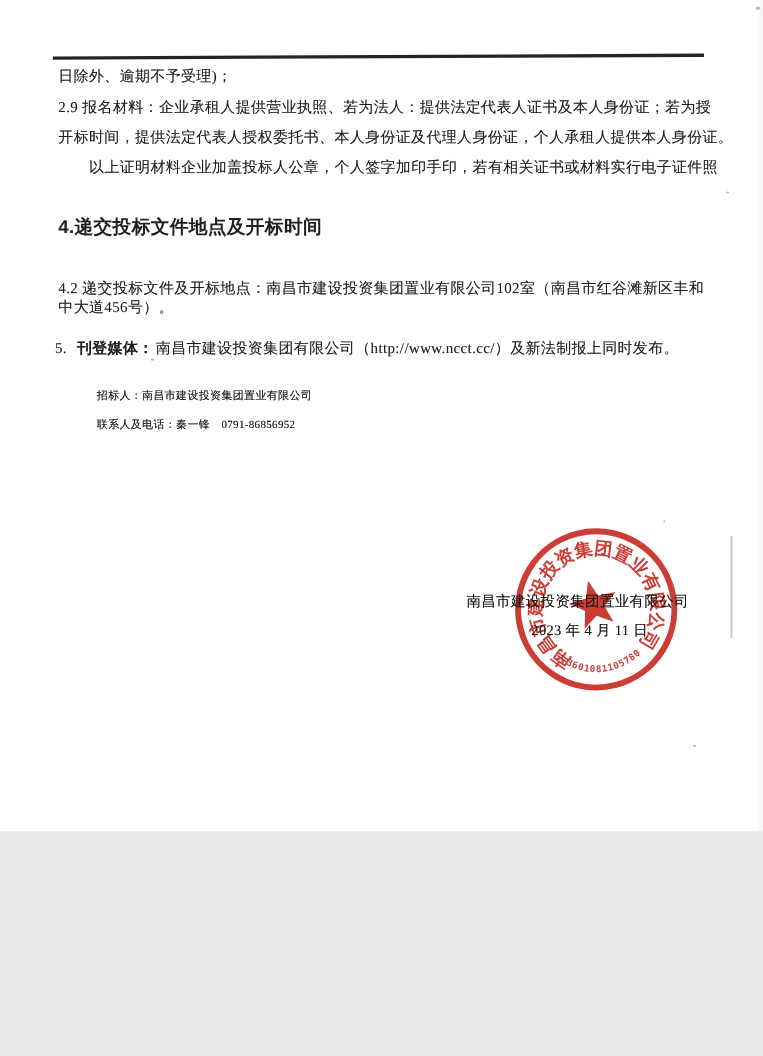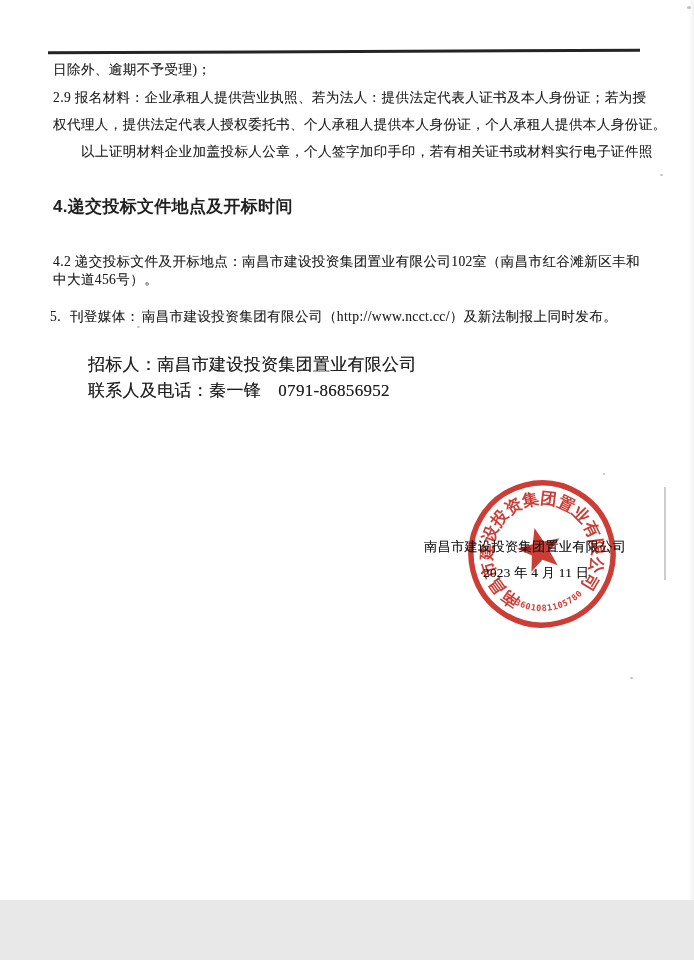--- a/index.html
+++ b/index.html
@@ -1,18 +1,18 @@
 <!DOCTYPE html>
 <html><head>
 <meta charset="utf-8">
 <style>
   html,body{margin:0;padding:0;background:#e8e8e8;}
   .page{
     position:relative;
-    width:694px;height:900px;
+    width:694px;height:756px;
     background:#ffffff;
     overflow:hidden;
     font-family:"Liberation Serif","DejaVu Serif",serif;
     color:#1f1f1f;
   }
   .top-rule{
     position:absolute;left:48px;top:50px;width:592px;height:2.6px;
     background:#242424;transform:rotate(-0.25deg);
   }
   .bl{
@@ -21,24 +21,24 @@
     text-shadow:0 0 .4px rgba(0,0,0,.35);
   }
   .heading{
     font-family:"Liberation Sans","DejaVu Sans",sans-serif;
     font-weight:700;font-size:17px;letter-spacing:.3px;
     text-shadow:none;
   }
   .sec5-num{margin-right:9px;}
   .sec5-label{
     font-family:"Liberation Sans","DejaVu Sans",sans-serif;
-    font-weight:400;margin-right:2px;text-align:center;
+    font-weight:700;margin-right:2px;text-align:center;
   }
   .contact{
-    font-size:17px;letter-spacing:.3px;
+    font-size:10px;letter-spacing:.3px;
     text-shadow:0 0 .5px rgba(0,0,0,.55);
   }
   .sig{
     position:absolute;white-space:nowrap;
     font-size:13.2px;letter-spacing:.3px;color:#161616;
     text-shadow:0 0 .4px rgba(0,0,0,.4);
     z-index:3;
   }
   .seal{
     position:absolute;left:436px;top:448px;width:212px;height:212px;
@@ -63,21 +63,21 @@
 </style>
 </head>
 <body>
 
 <div class="page">
 
   <div class="top-rule"></div>
 
   <div class="bl" style="left:53px;top:62px">日除外、逾期不予受理)；</div>
   <div class="bl" style="left:53px;top:90px">2.9 报名材料：企业承租人提供营业执照、若为法人：提供法定代表人证书及本人身份证；若为授</div>
-  <div class="bl" style="left:53px;top:117px">权代理人，提供法定代表人授权委托书、个人承租人提供本人身份证，个人承租人提供本人身份证。</div>
+  <div class="bl" style="left:53px;top:117px">开标时间，提供法定代表人授权委托书、本人身份证及代理人身份证，个人承租人提供本人身份证。</div>
   <div class="bl" style="left:81px;top:144px">以上证明材料企业加盖投标人公章，个人签字加印手印，若有相关证书或材料实行电子证件照</div>
 
   <div class="bl heading" style="left:53px;top:197px">4.递交投标文件地点及开标时间</div>
 
   <div class="bl" style="left:53px;top:254px">4.2 递交投标文件及开标地点：南昌市建设投资集团置业有限公司102室（南昌市红谷滩新区丰和</div>
   <div class="bl" style="left:53px;top:272px">中大道456号）。</div>
 
   <div class="bl" style="left:50px;top:309px">
     <span class="sec5-num">5.</span><span class="sec5-label">刊登媒体：</span><span>南昌市建设投资集团有限公司（http://www.ncct.cc/）及新法制报上同时发布。</span>
   </div>

